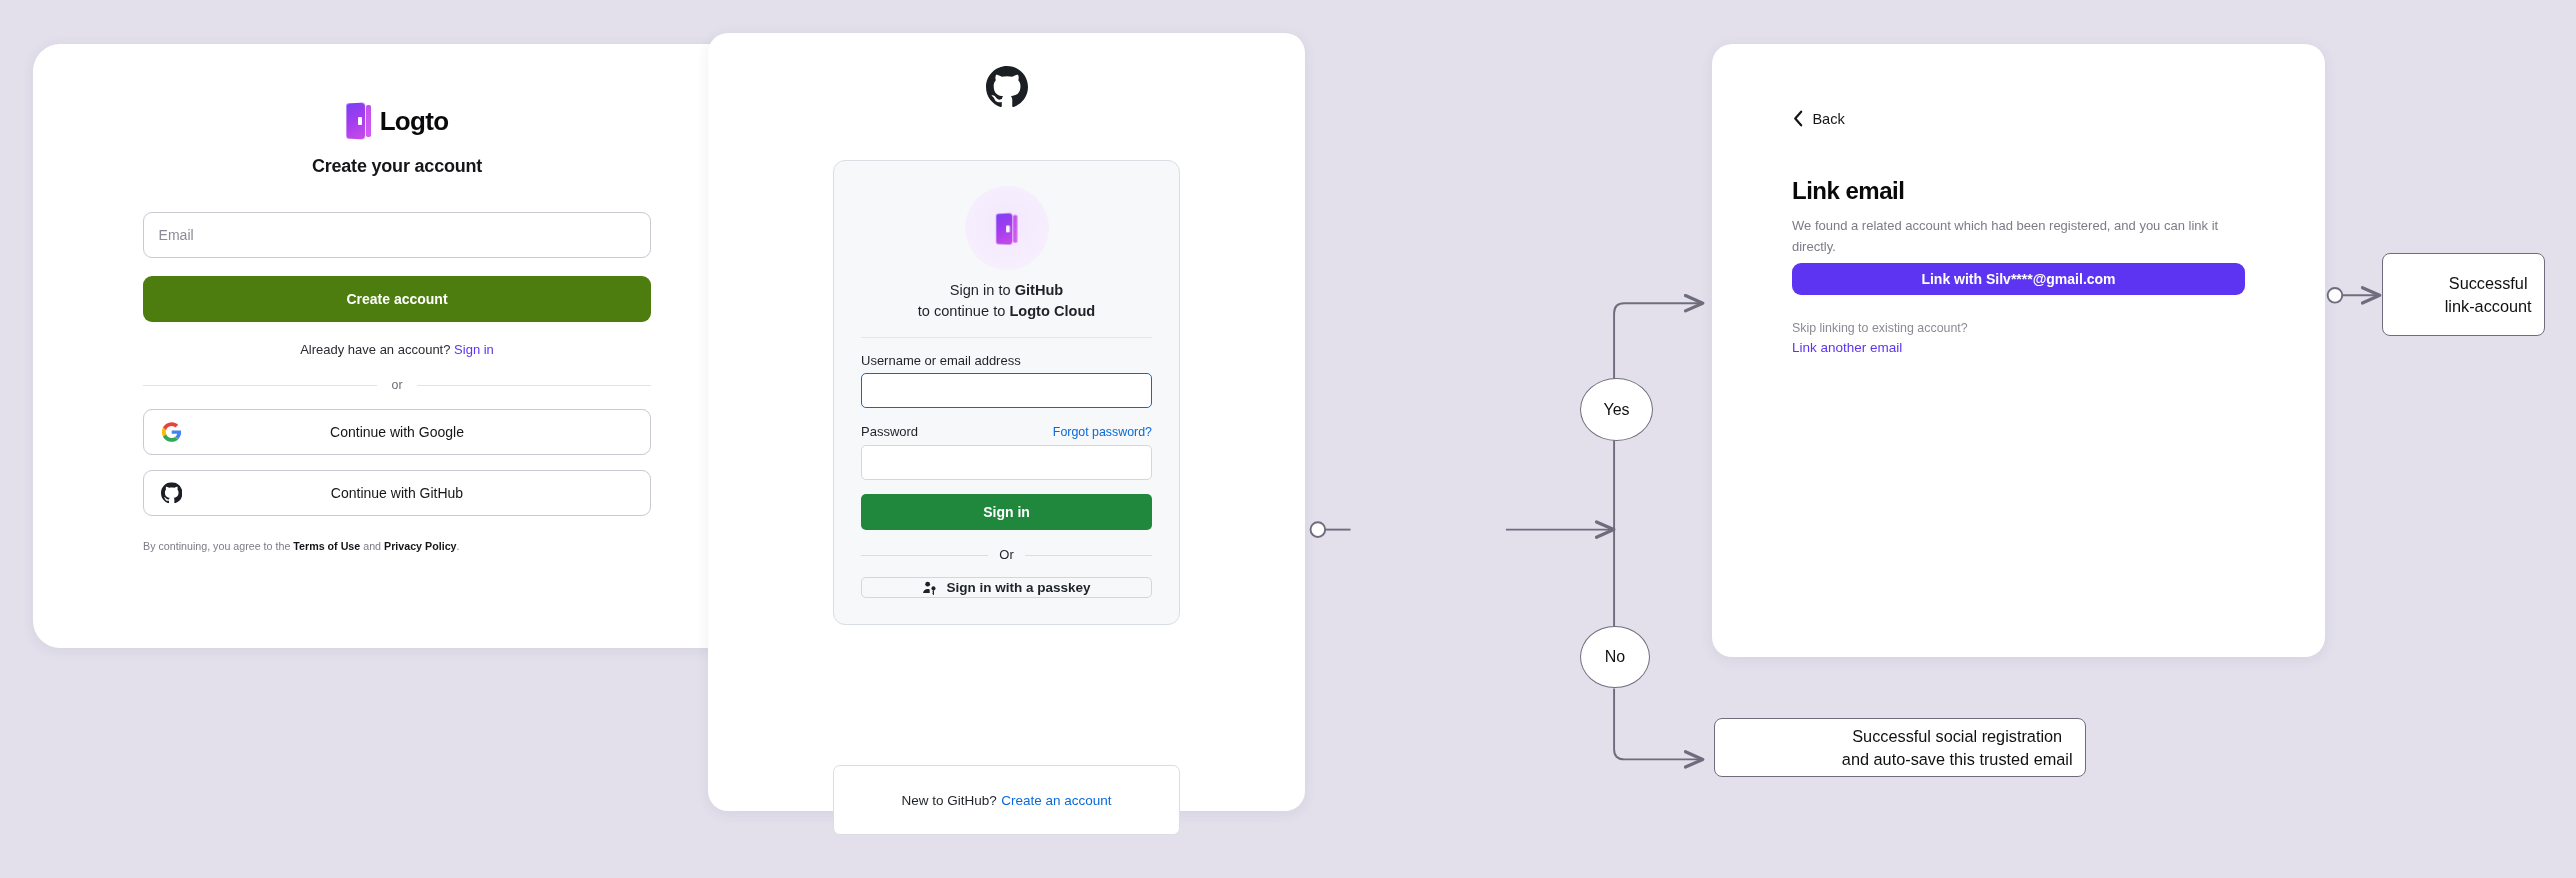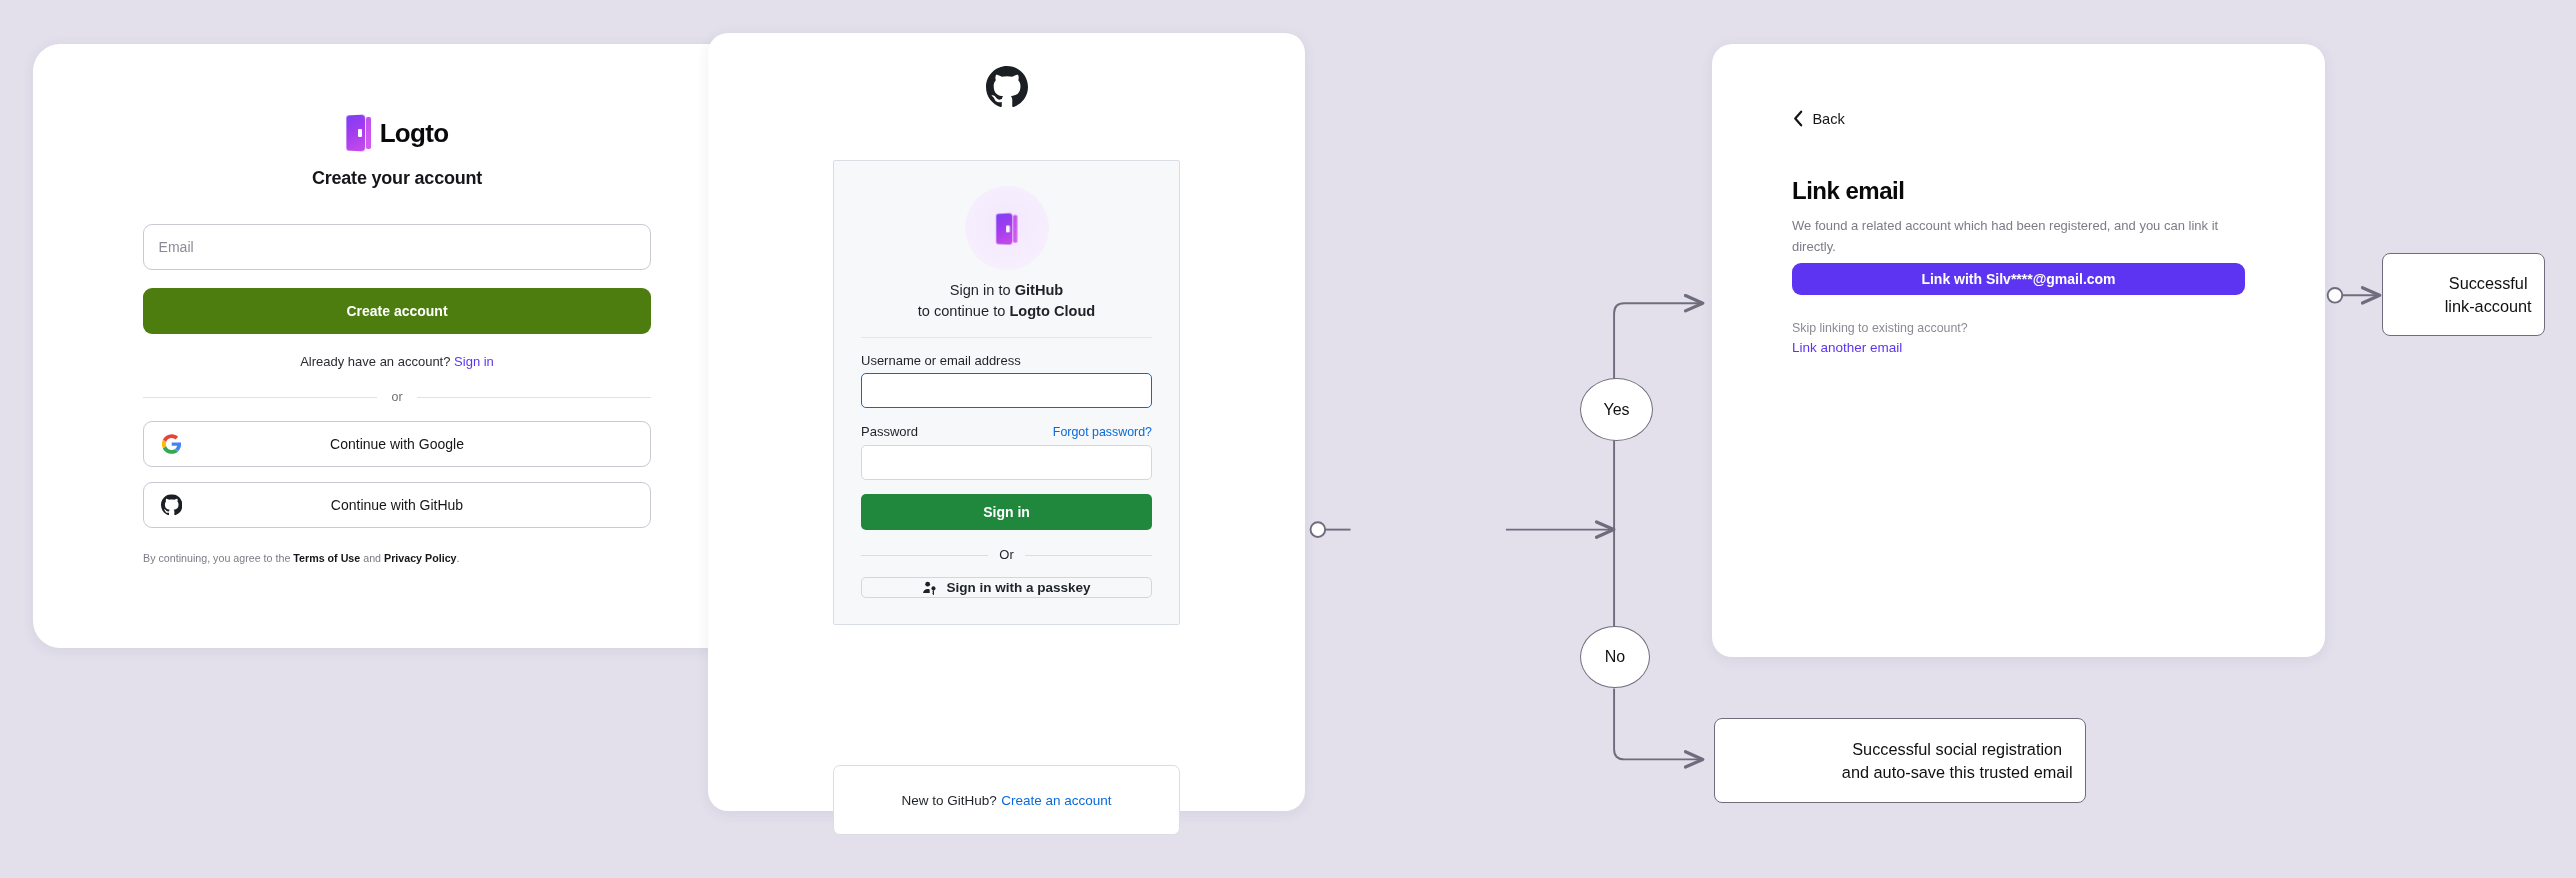--- a/index.html
+++ b/index.html
@@ -11,21 +11,21 @@
   }
   #stage { position: relative; width: 2576px; height: 879px; }
 
   svg.wires { position: absolute; left: 0; top: 0; width: 2576px; height: 879px; pointer-events: none; }
 
   
   .card1 {
     position: absolute; left: 33px; top: 44px; width: 728px; height: 604px;
     background: #fff; border-radius: 27px;
     box-shadow: 0 2.3px 12.4px rgba(60,50,90,.08);
-    padding: 16px 110px;
+    padding: 4px 110px;
   }
   .logo-row { display:flex; align-items:center; justify-content:center; gap:8px; margin-top: 54px; }
   .logo-door { width: 26px; height: 37px; position: relative; }
   .logo-door .panel {
     position:absolute; left:0; top:1.1px; width:18.6px; height:36px;
     background: linear-gradient(150deg,#7b3ff2 0%, #a13cf0 45%, #c94ce8 100%);
     border-radius: 2.8px 4px 4px 2.8px;
     transform: perspective(51px) rotateY(-9deg);
   }
   .logo-door .knob { position:absolute; left:12px; top:14.6px; width:4px; height:8.4px; background:#fff; border-radius:1.1px; z-index:3; }
@@ -65,21 +65,21 @@
   .c1-terms b { color:#16161a; font-weight: 600; }
 
   
   .card2 {
     position: absolute; left: 708px; top: 33px; width: 597px; height: 778px;
     background:#fff; border-radius: 20px; box-shadow: 0 2.3px 12.4px rgba(60,50,90,.08);
   }
   .gh-mark { display:flex; justify-content:center; margin-top: 33px; }
   .gh-box {
     position:absolute; left: 125px; top: 127px; width: 347px;
-    border: 0.6px solid #d8dee4; border-radius: 2px; background:#f6f8fa;
+    border: 0.6px solid #d8dee4; border-radius: 12px; background:#f6f8fa;
     padding: 25px 27px 26px;
   }
   .gh-avatar {
     width: 84px; height: 84px; margin: 0 auto; border-radius: 50%;
     background: radial-gradient(circle at 50% 45%, #f3e8fd 0%, #f6eefd 62%, #f7f3fb 100%);
     display:flex; align-items:center; justify-content:center;
   }
   .gh-avatar .logo-door { transform: scale(.86); }
   .gh-head { margin-top: 10px; text-align:center; font-size: 14.6px; color:#1f2328; line-height: 1.42; }
   .gh-head b { font-weight: 700; }
@@ -149,21 +149,21 @@
     position:absolute; left:-61px; top: 43px; width: 275px; text-align:center;
     font-size: 16px; line-height: 1.38; color:#111114;
   }
 
   .obox {
     position:absolute; background:#fff; border:1.7px solid #6f6d7d; border-radius: 8px;
     display:flex; align-items:center; justify-content:flex-end; text-align:center;
     font-size: 16.3px; line-height: 1.38; color:#111114; padding: 0 12.4px;
   }
   .obox-link { left: 2382px; top: 253px; width: 163px; height: 83px; }
-  .obox-social { left: 1714px; top: 718px; width: 372px; height: 85px; }
+  .obox-social { left: 1714px; top: 718px; width: 372px; height: 59px; }
 </style>
 </head>
 <body>
 
 <div id="stage">
 
   <svg class="wires" viewBox="0 0 4574 1560">
     <defs>
       <marker id="ah" markerWidth="12" markerHeight="12" refX="9" refY="5" orient="auto">
         <path d="M1,1 L10,5 L1,9" fill="none" stroke="#6f6d7d" stroke-width="1.7" stroke-linecap="round" stroke-linejoin="round"></path>

